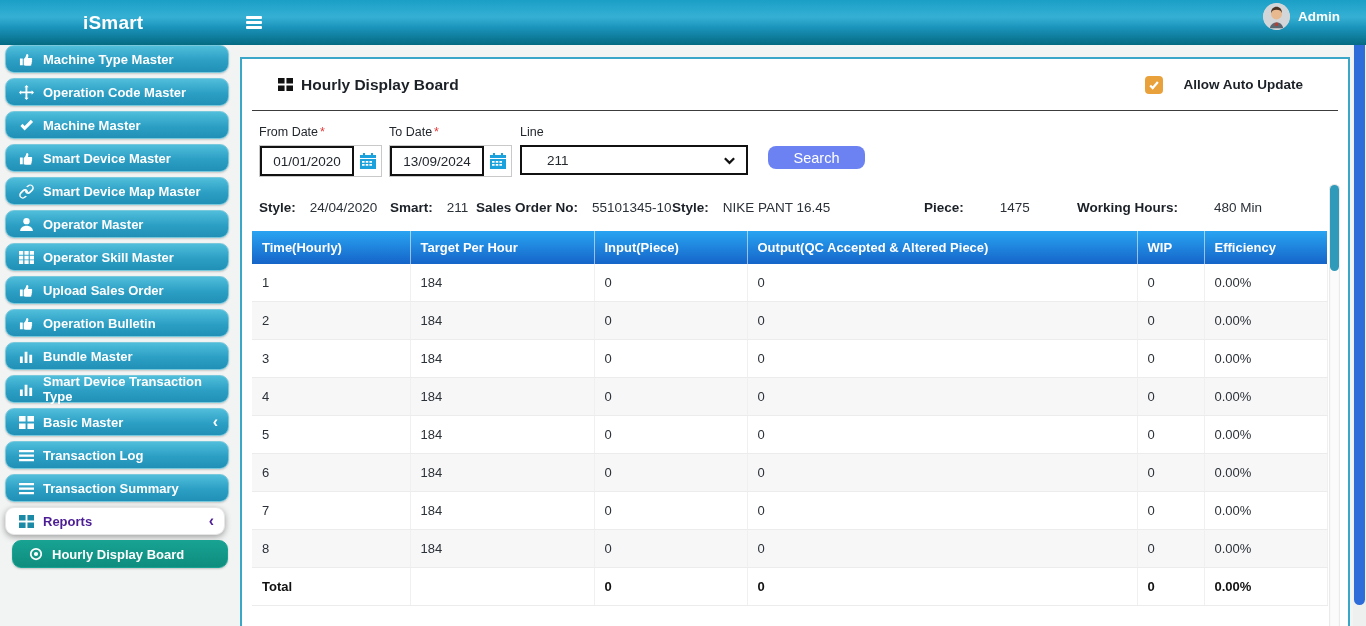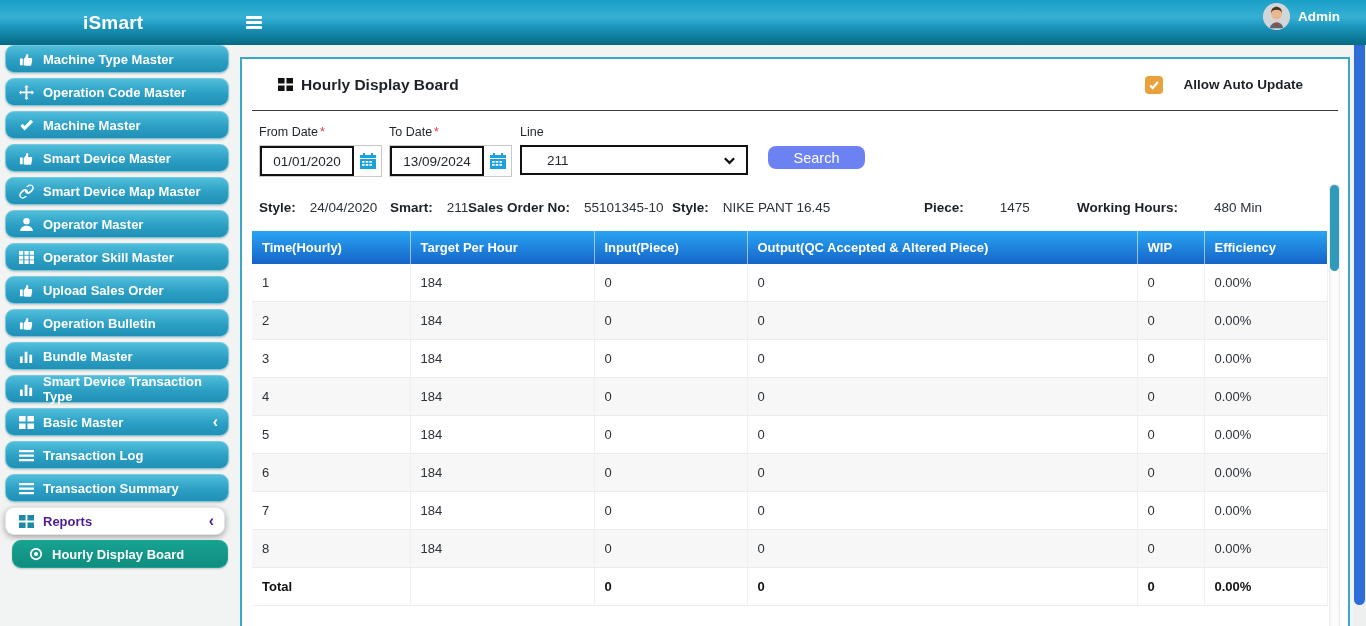--- a/index.html
+++ b/index.html
@@ -73,21 +73,21 @@
   .select svg { width:13px; height:13px; fill:none; stroke:#111; stroke-width:2.4; }
   .search-btn { position:absolute; left:516px; top:21px; width:97px; height:23px;
     background:#6c82f2; color:#fff; border:none; border-radius:8px; font-size:14.5px;
     font-family:inherit; cursor:pointer; }
 
   
   .info-row { position:relative; height:26px; margin:6px 0 8px 10px; font-size:13.5px; }
   .ipair { position:absolute; top:3px; white-space:nowrap; }
   .ilabel { font-weight:bold; color:#1c2128; }
   .ival { margin-left:14px; color:#2b3138; }
-  .ip0{left:7px} .ip1{left:138px} .ip2{left:216px} .ip3{left:420px} .ip4{left:672px; } .ip5{left:825px}
+  .ip0{left:7px} .ip1{left:138px} .ip2{left:224px} .ip3{left:420px} .ip4{left:672px; } .ip5{left:825px}
   .ip4 .ival{margin-left:36px} .ip5 .ival{margin-left:36px}
 
   
   table { border-collapse:collapse; margin-left:10px; width:1075px; table-layout:fixed;
     font-size:13px; }
   col.c0{width:158px} col.c1{width:184px} col.c2{width:153px} col.c3{width:390px}
   col.c4{width:67px} col.c5{width:123px}
   thead th { background:linear-gradient(180deg,#29a4f2,#1564c8); color:#fff; text-align:left;
     font-size:13px; padding:9px 10px; border-right:1px solid rgba(255,255,255,.55); }
   thead th:last-child { border-right:none; }

